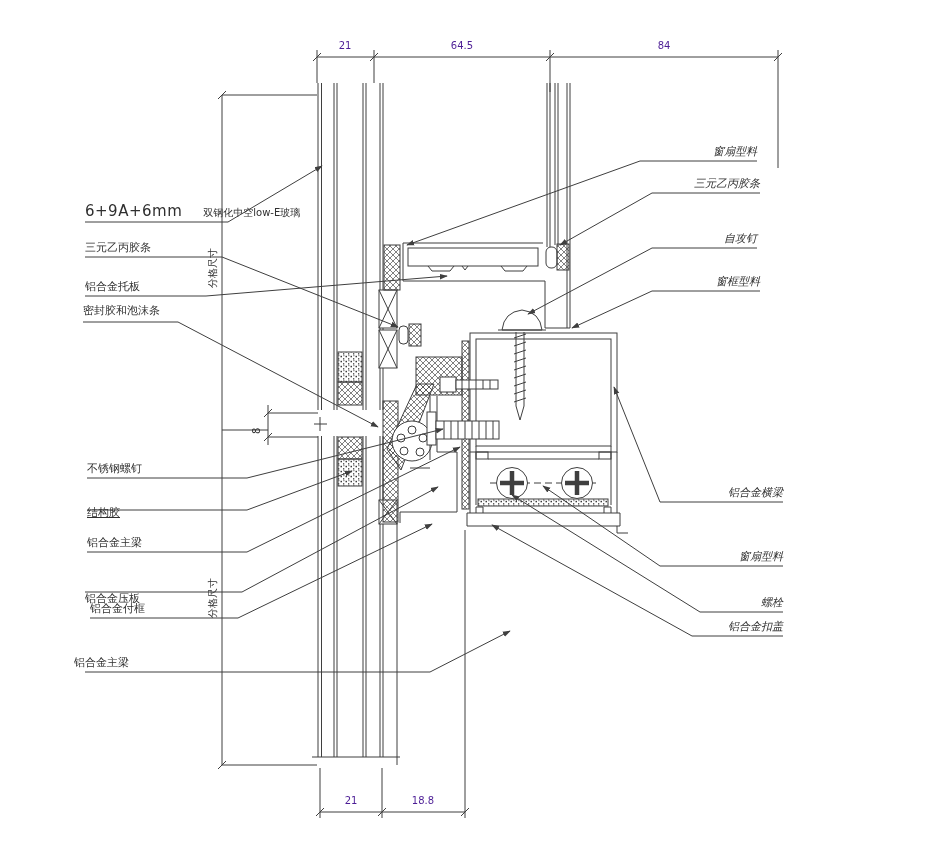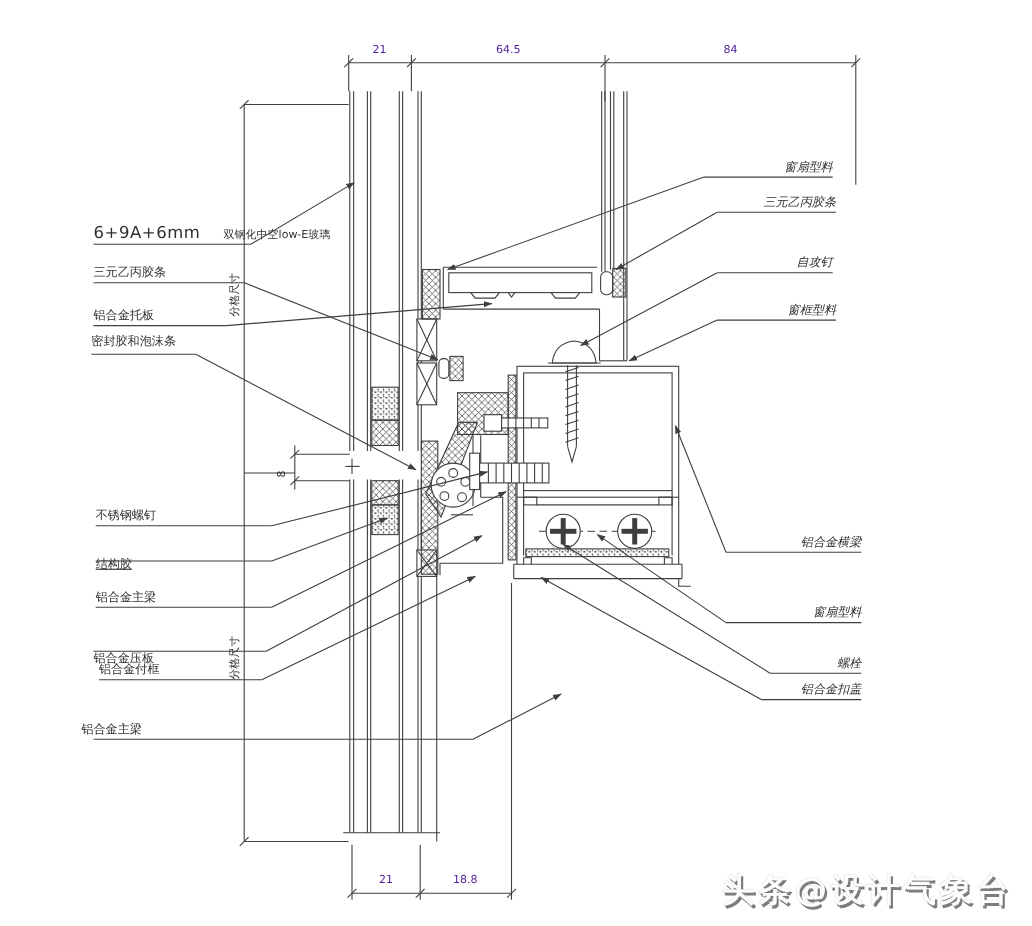--- a/index.html
+++ b/index.html
@@ -310,15 +310,14 @@
 
   <div class="lbl lbl-r" style="left:757px;top:146px;">窗扇型料</div>
   <div class="lbl lbl-r" style="left:760px;top:178px;">三元乙丙胶条</div>
   <div class="lbl lbl-r" style="left:757px;top:233px;">自攻钉</div>
   <div class="lbl lbl-r" style="left:760px;top:276px;">窗框型料</div>
   <div class="lbl lbl-r" style="left:783px;top:487px;">铝合金横梁</div>
   <div class="lbl lbl-r" style="left:783px;top:551px;">窗扇型料</div>
   <div class="lbl lbl-r" style="left:783px;top:597px;">螺栓</div>
   <div class="lbl lbl-r" style="left:783px;top:621px;">铝合金扣盖</div>
 
-  <div id="watermark">头条@设计气象台</div>
 
 </div>
 
 </body></html>

